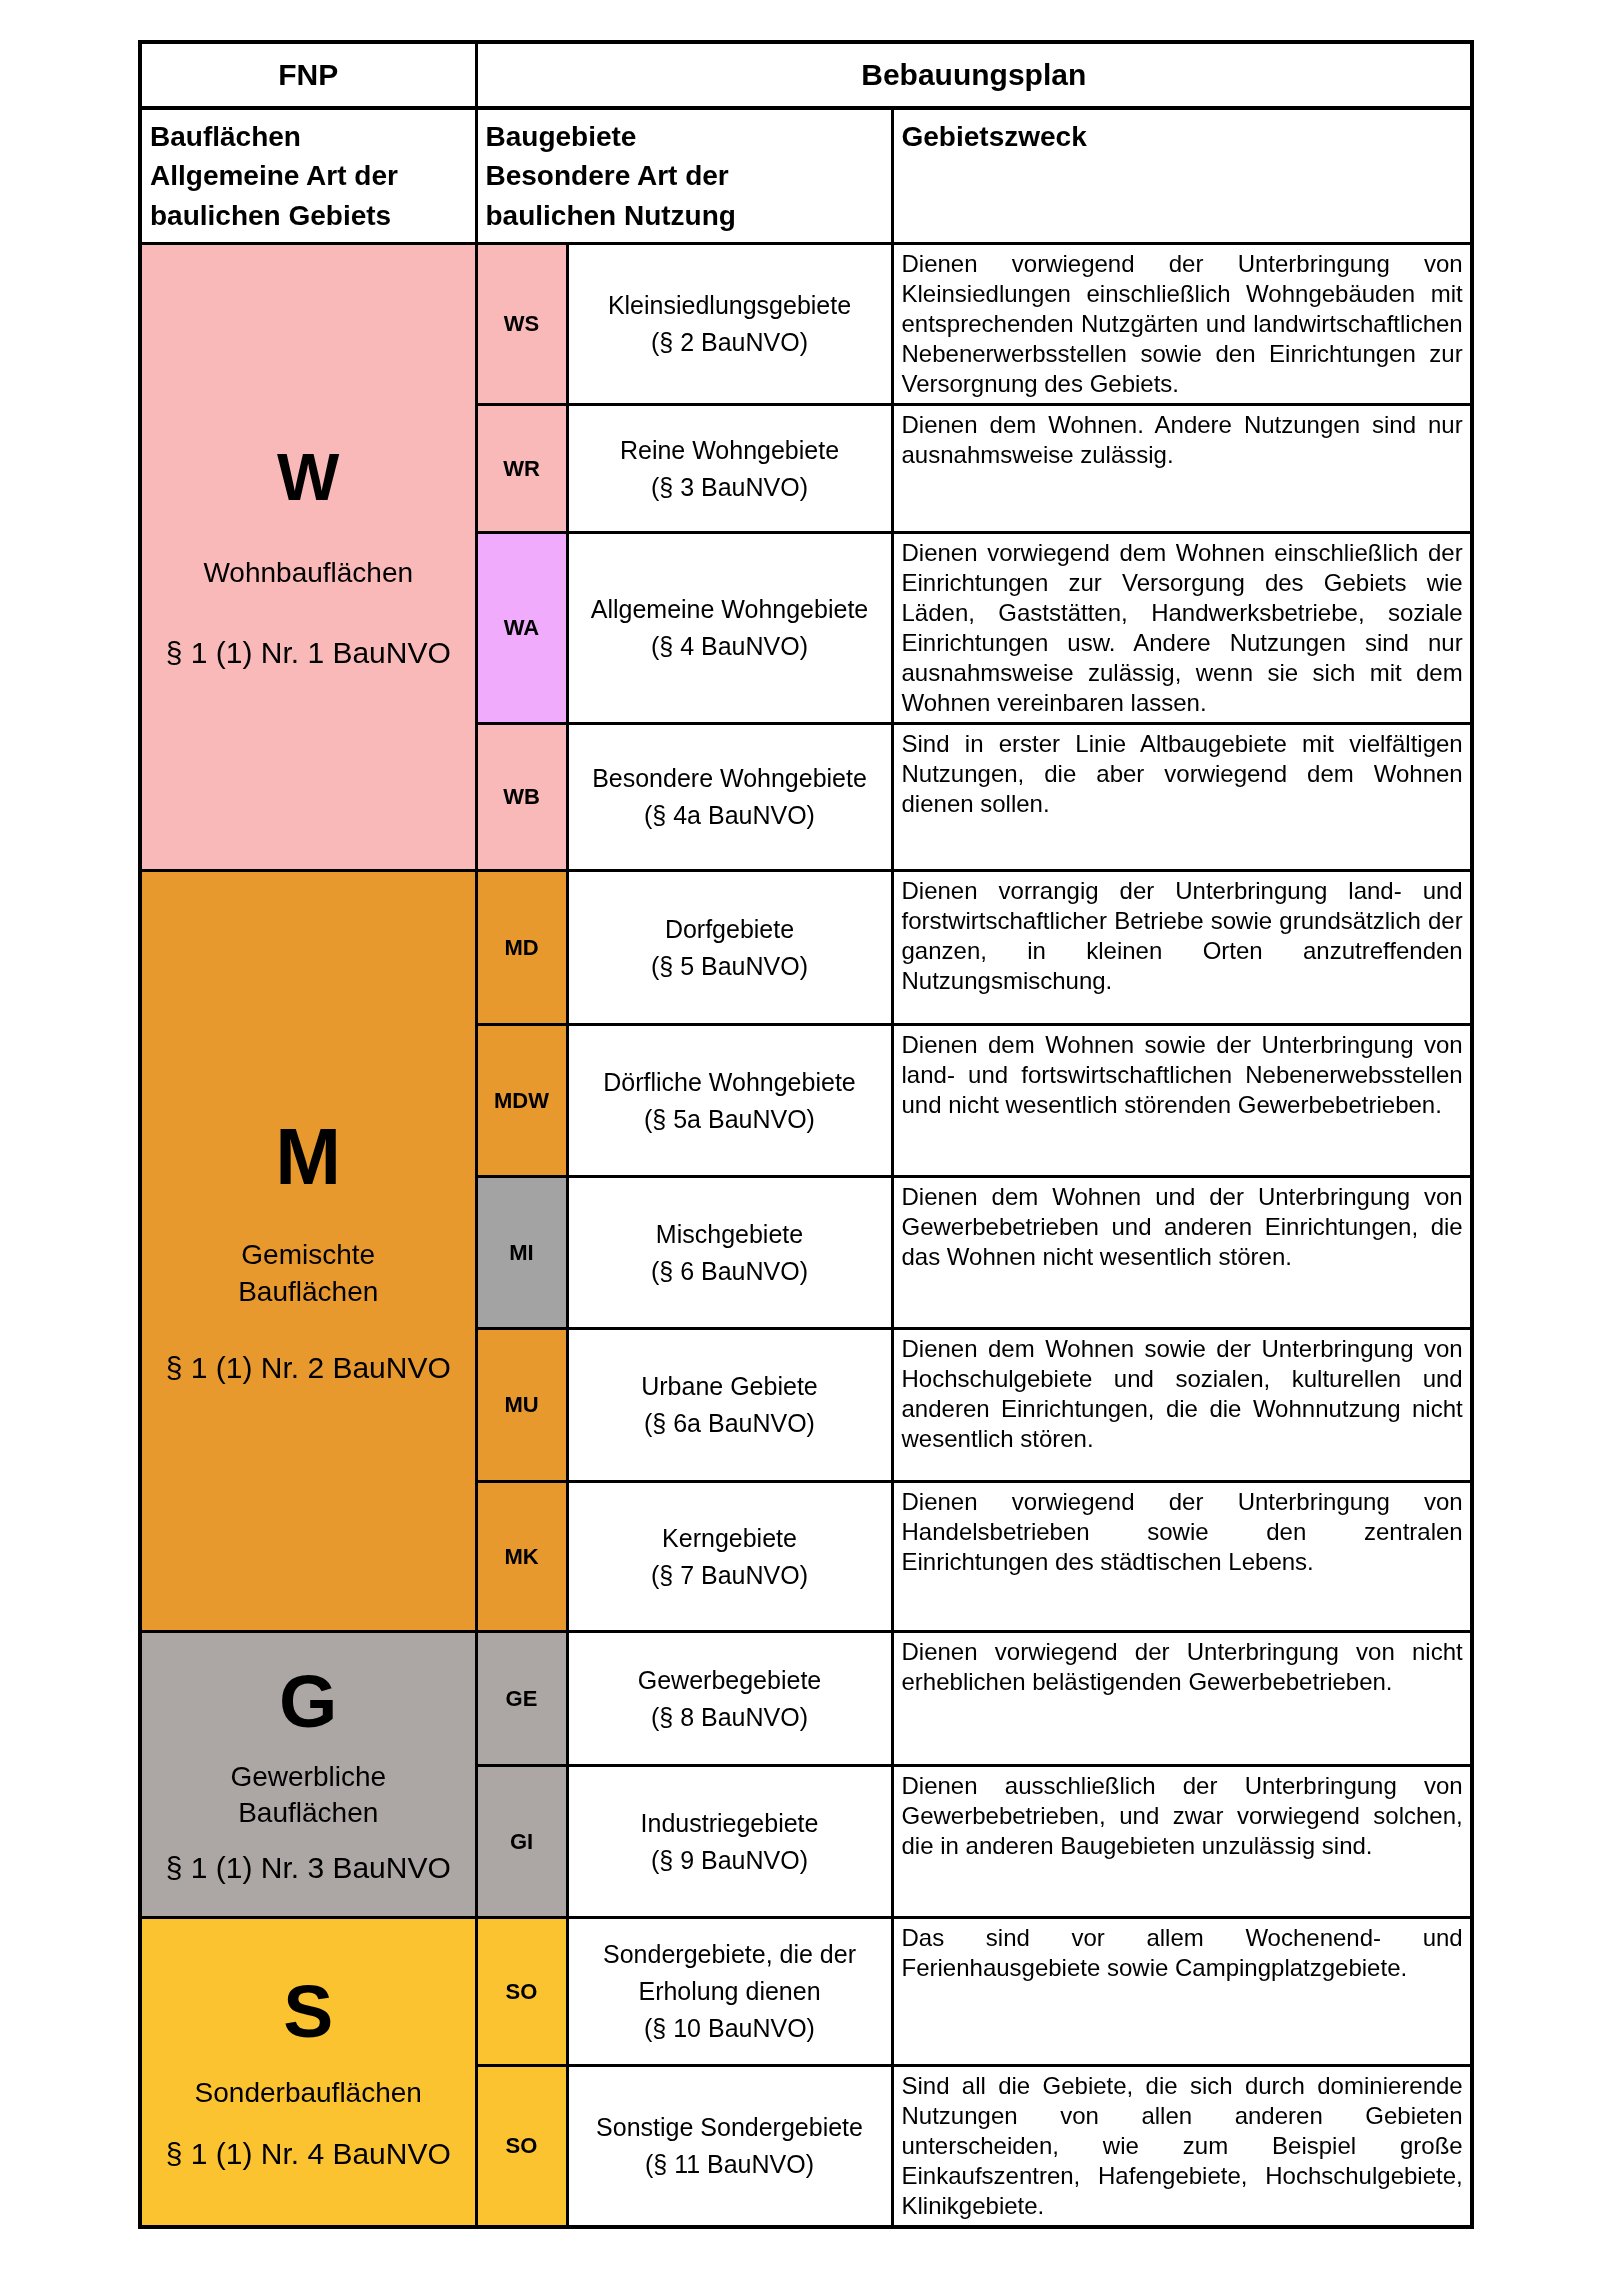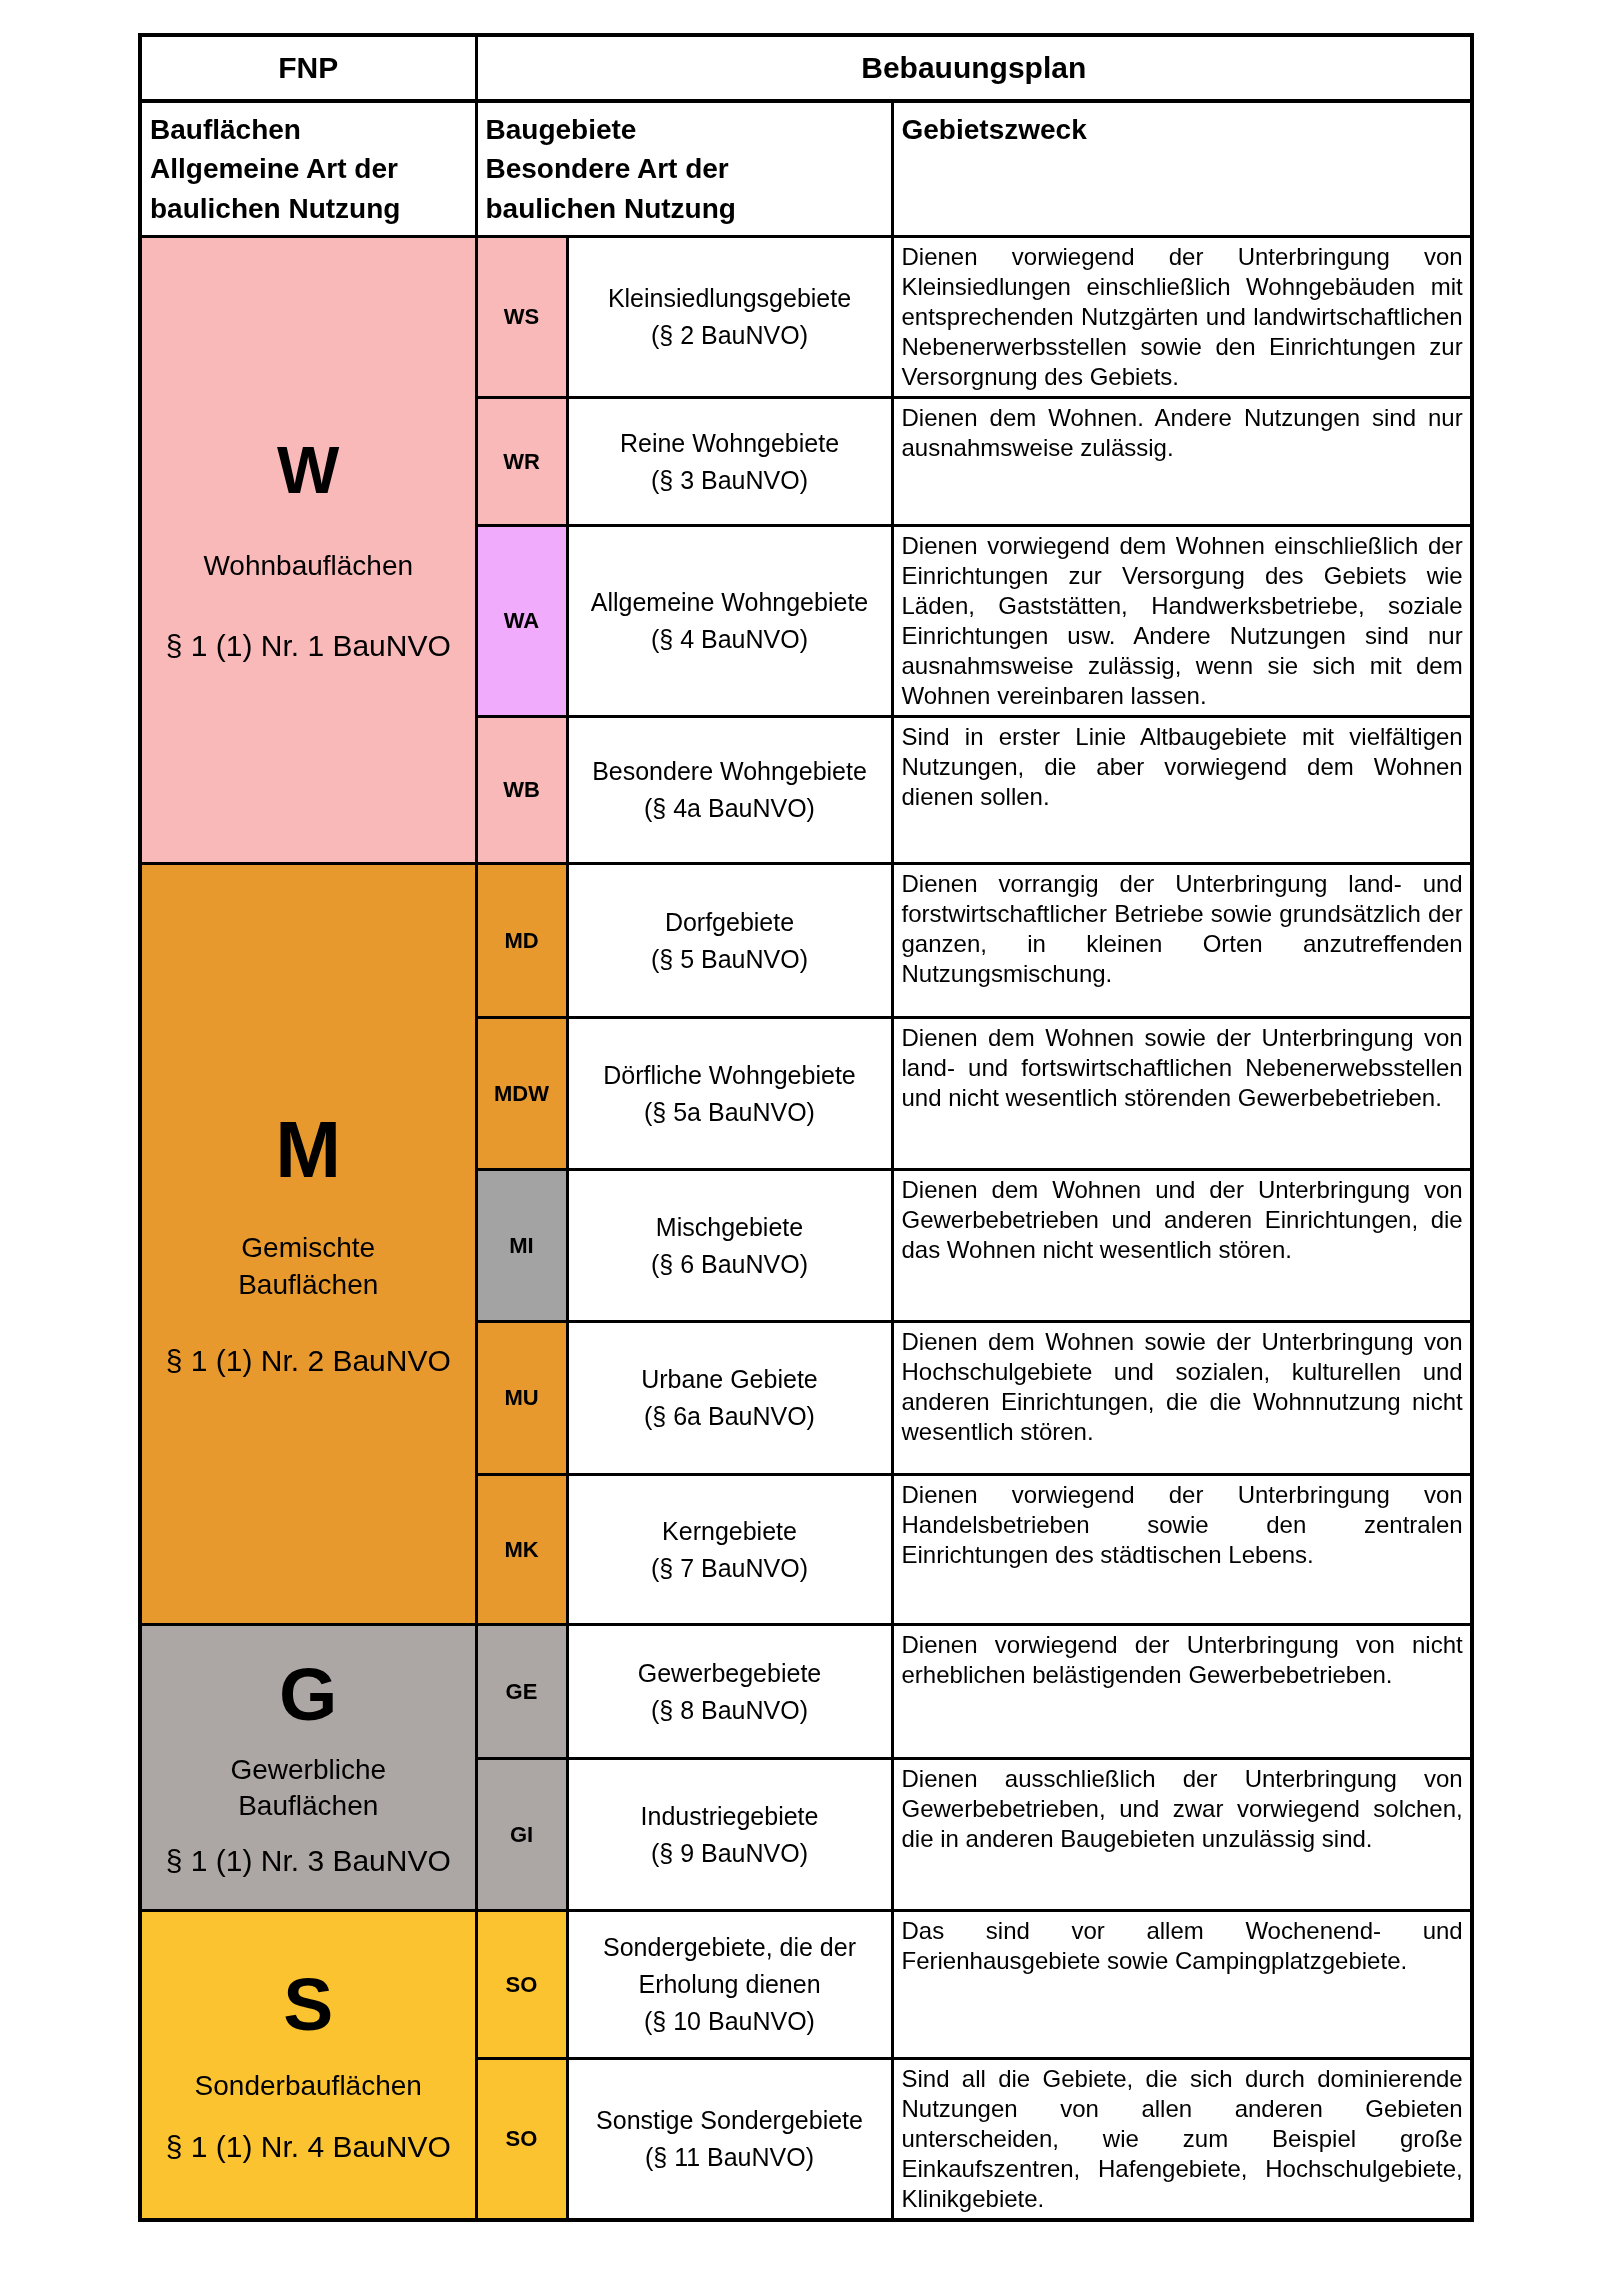--- a/index.html
+++ b/index.html
@@ -1,18 +1,18 @@
 <!DOCTYPE html>
 <html style="font-size:13px"><head>
 <meta charset="utf-8">
 <style>
   html,body{margin:0;padding:0;background:#fff;}
   .page{position:relative;width:1621px;height:2295px;background:#fff;overflow:hidden;
         font-family:"Liberation Sans",sans-serif;color:#000;}
-  table.zoning{position:absolute;left:138px;top:33px;width:1332px;
+  table.zoning{position:absolute;left:138px;top:40px;width:1332px;
         border-collapse:collapse;table-layout:fixed;
         border:4px solid #000;}
   td{border:3.2px solid #000;padding:0;vertical-align:top;overflow:hidden;}
   
   td.h1{font-size:30px;font-weight:bold;text-align:center;vertical-align:middle;
         border-bottom-width:4.9px;height:62px;}
   
   td.h2{font-size:28px;font-weight:bold;text-align:left;vertical-align:top;
         padding:6.5px 8px;line-height:1.42;}
   .pre{white-space:pre-line;}
@@ -55,21 +55,21 @@
     <tbody>
         <tr style="height:62px">
       <td class="h1">FNP</td>
       <td class="h1" colspan="3">Bebauungsplan</td>
     </tr>
 
     <tr style="height:129px">
       <td class="h2">
         <div>Bauflächen</div>
         <div class="pre">Allgemeine Art der
-baulichen Nutzung</div>
+baulichen Gebiets</div>
       </td>
       <td class="h2" colspan="2">
         <div>Baugebiete</div>
         <div class="pre">Besondere Art der
 baulichen Nutzung</div>
       </td>
       <td class="h2">Gebietszweck</td>
     </tr>
 
     <tr style="height:156px">

